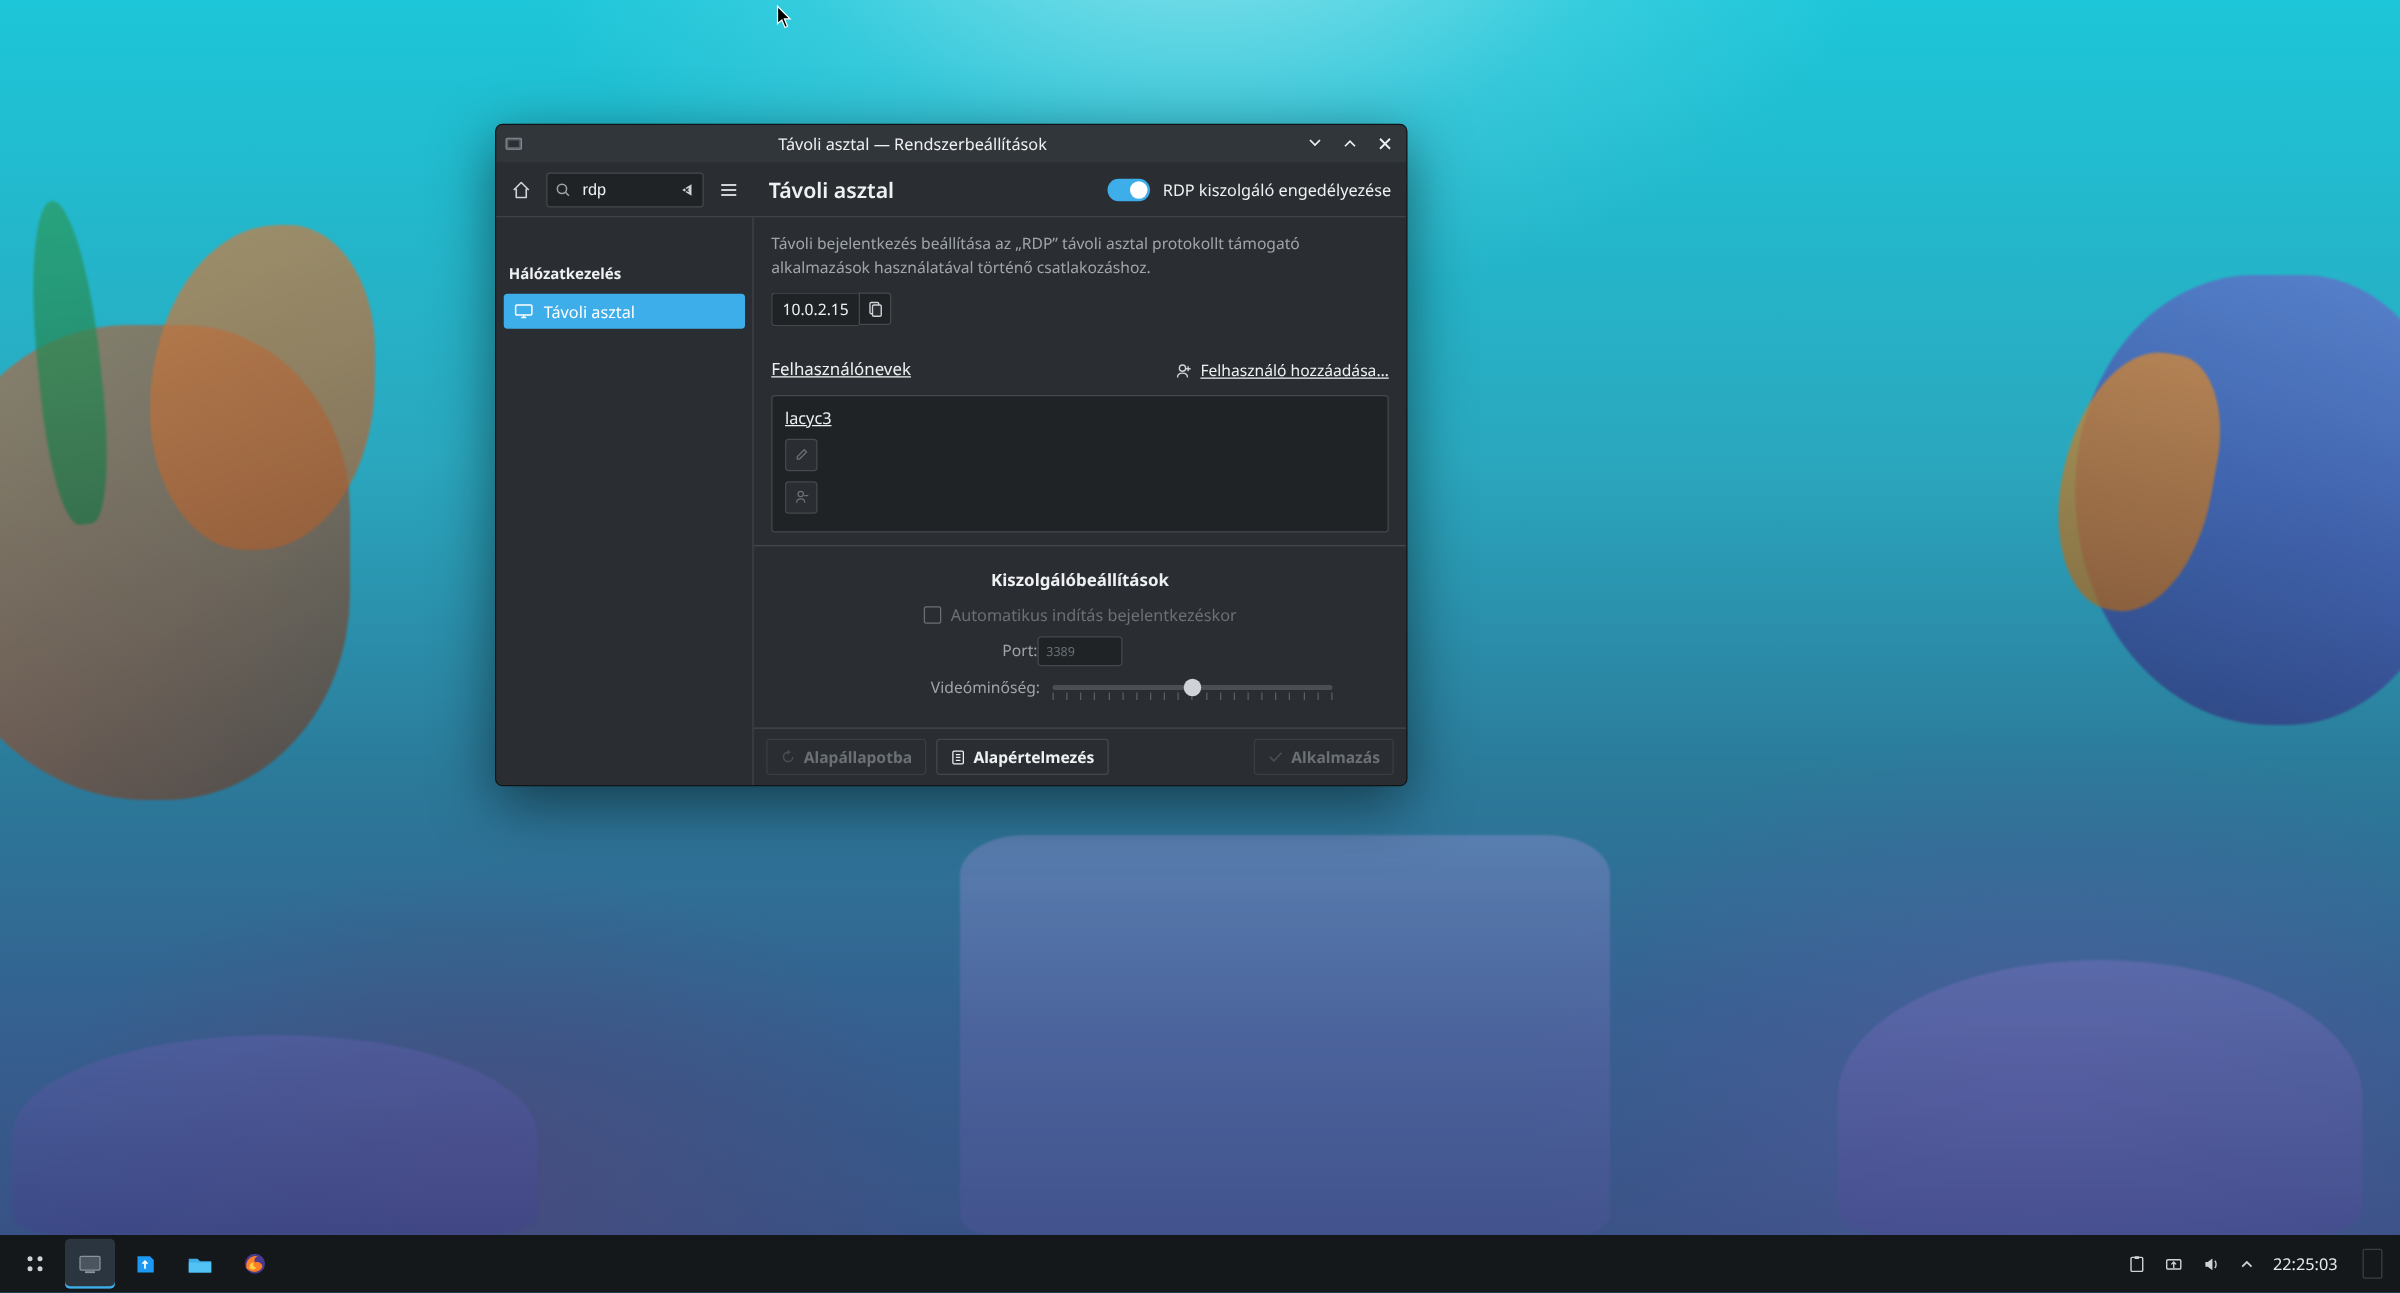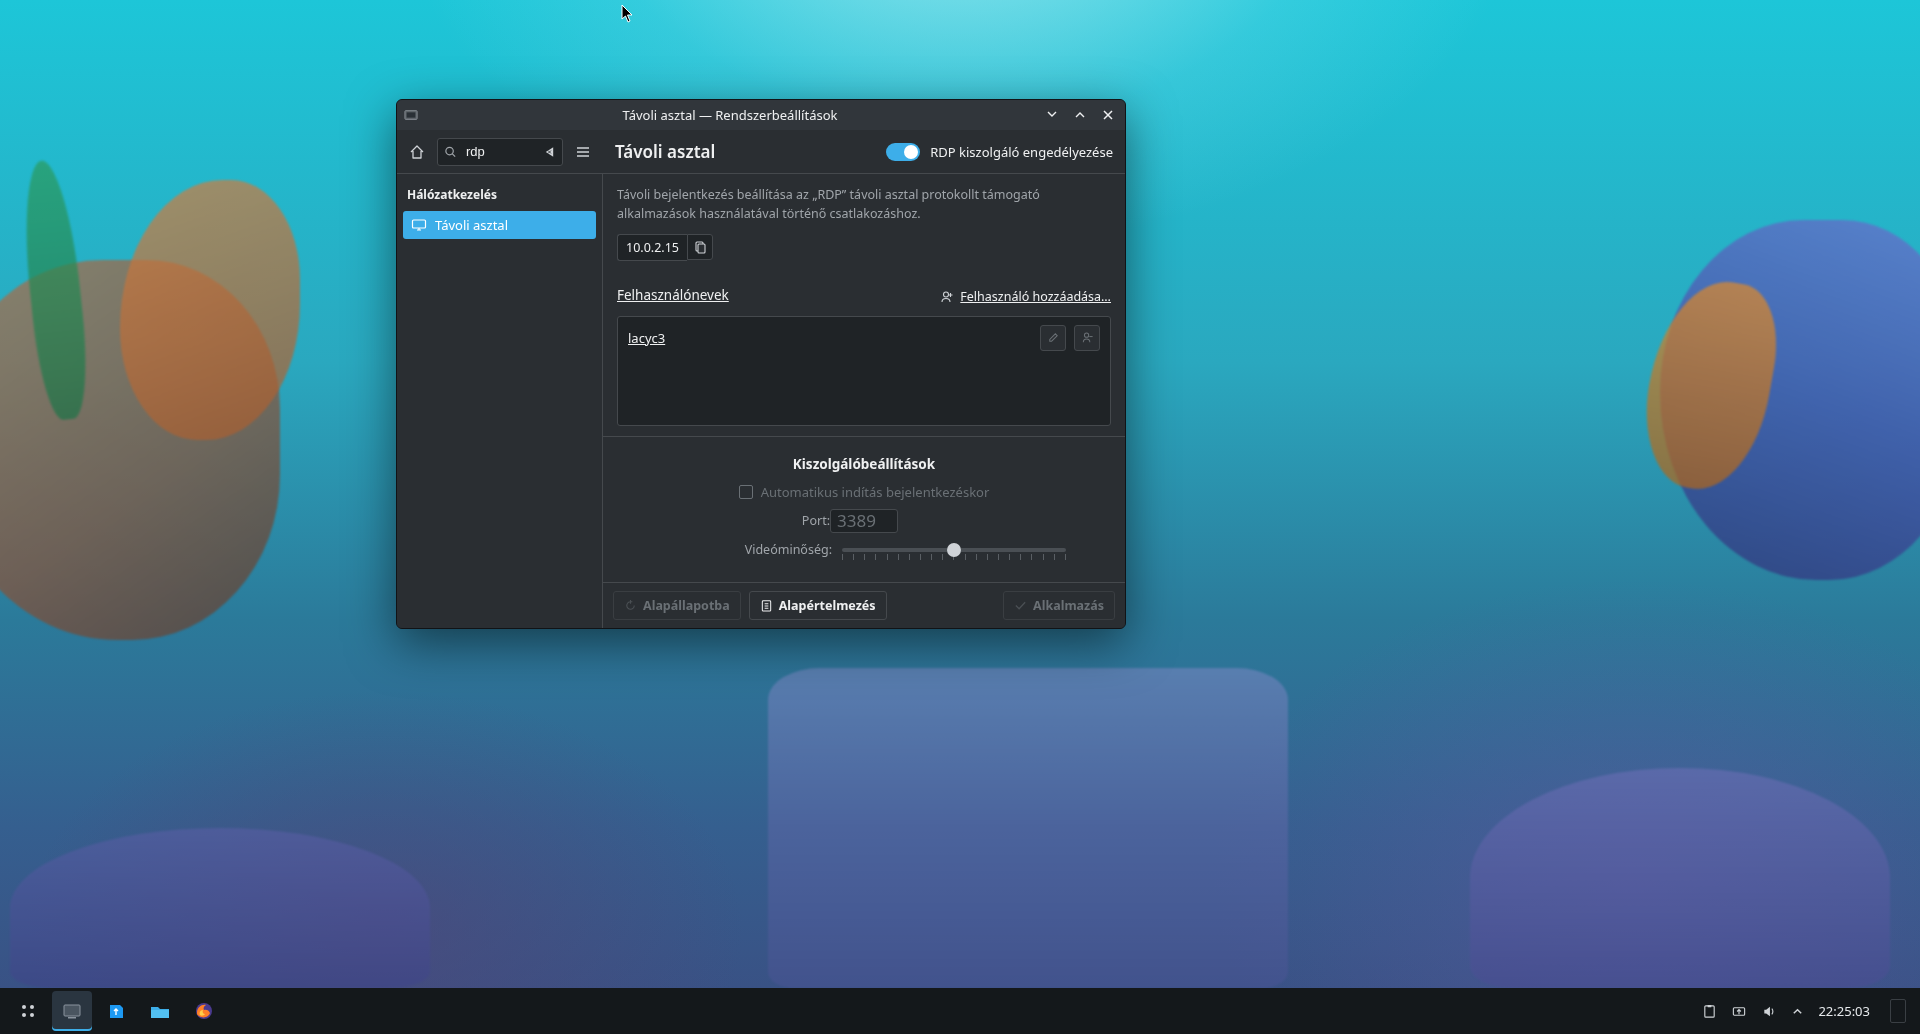--- a/index.html
+++ b/index.html
@@ -127,20 +127,21 @@
   .body-split { flex:1; display:flex; min-height:0; }
   .sidebar {
     width:206px; flex:0 0 206px;
     background: var(--bg-window);
     border-right:1px solid var(--border);
     padding-top:4px;
   }
   .side-section-title {
     font-size:12px; font-weight:700; color:var(--text);
     padding:8px 10px 6px;
+    margin-top:24px;
   }
   .side-item {
     margin:2px 6px;
     padding:5px 8px;
     border-radius:3px;
     display:flex; align-items:center; gap:8px;
     cursor:pointer;
     font-size:13px;
   }
   .side-item.selected { background: var(--bg-selected); color:#fff; }
@@ -177,39 +178,39 @@
   .add-user {
     display:flex; align-items:center; gap:6px; font-size:12.5px; color:var(--text);
     cursor:pointer;
   }
   .user-list {
     background: var(--bg-panel-darker);
     border:1px solid var(--border);
     border-radius:3px; margin-top:8px; min-height:110px;
   }
   .user-row {
-    display:flex; align-items:center; padding:8px 10px; gap:8px;
+    display:flex; padding:8px 10px; gap:8px;flex-direction:column;
   }
   .user-row .uname { flex:1; font-size:13px; }
   .mini-btn {
     width:26px; height:26px; border:1px solid var(--border); border-radius:3px;
     display:flex; align-items:center; justify-content:center;
     background: var(--bg-window); color:var(--text-disabled);
   }
 
   .server-section { text-align:center; padding:18px 14px 16px; border-top:1px solid var(--border);}
   .server-section h3 { margin:0 0 10px 0; font-size:13.5px; font-weight:700; }
   .check-row { display:flex; align-items:center; justify-content:center; gap:8px; margin:6px 0; color:var(--text-disabled); }
   .checkbox { width:14px; height:14px; border:1px solid var(--text-disabled); border-radius:2px; }
   .form-row { display:flex; align-items:center; justify-content:center; margin:8px 0; }
   .form-row label { width:170px; text-align:right; font-size:12.5px; color:var(--text-dim);}
   .form-row .field {
     width:68px; height:24px; border:1px solid var(--border); border-radius:3px;
     background:var(--bg-panel-darker); color:var(--text-disabled);
-    display:flex; align-items:center; padding:0 6px; font-size:17px;
+    display:flex; align-items:center; padding:0 6px; font-size:10px;
   }
   .form-row .right-pad { width:170px; }
   .slider-row { display:flex; align-items:center; justify-content:center; gap:10px; margin:8px 0 0; }
   .slider-row label { width:170px; text-align:right; font-size:12.5px; color:var(--text-dim);}
   .slider {
     position:relative; width:224px; height:18px;
   }
   .slider .track {
     position:absolute; left:0; right:0; top:7px; height:4px; background:#4a4f54; border-radius:2px;
   }

